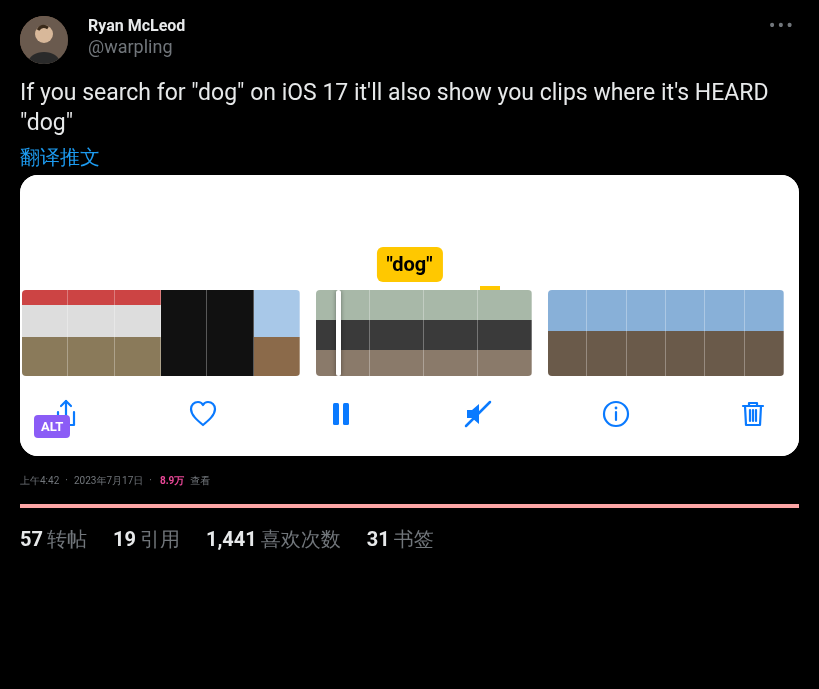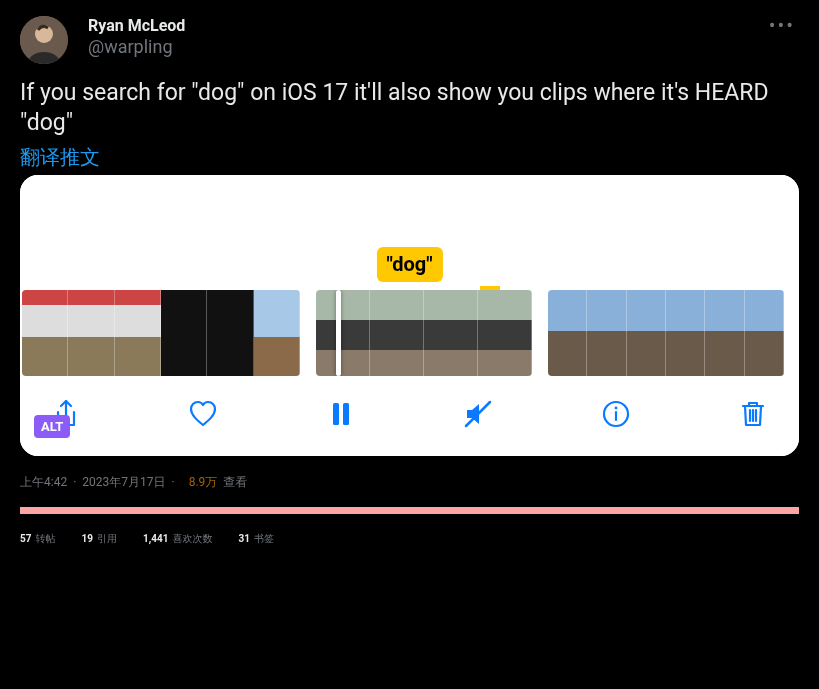--- a/index.html
+++ b/index.html
@@ -170,35 +170,35 @@
     font-size: 13px;
     font-weight: 700;
     padding: 4px 7px;
     border-radius: 4px;
   }
   .meta-row {
     display: flex;
     align-items: center;
     gap: 6px;
     color: #71767b;
-    font-size: 12px;
+    font-size: 10px;
     padding: 18px 0 16px 0;
-    border-bottom: 7px solid #fca5a5;
+    border-bottom: 4px solid #fca5a5;
   }
   .meta-row .views-num {
-    color: #a16207;
-    font-weight: 400;
-    margin-left: 8px;
+    color: #ec4899;
+    font-weight: 700;
+    margin-left: 2px;
   }
   .stats-row {
     display: flex;
     gap: 26px;
     align-items: flex-end;
     padding: 18px 0 0 0;
-    font-size: 10px;
+    font-size: 20px;
   }
   .stats-row .stat { color: #71767b; }
   .stats-row .stat .num {
     color: #e7e9ea;
     font-weight: 700;
     margin-right: 4px;
   }
 </style>
 </head>
 <body>

